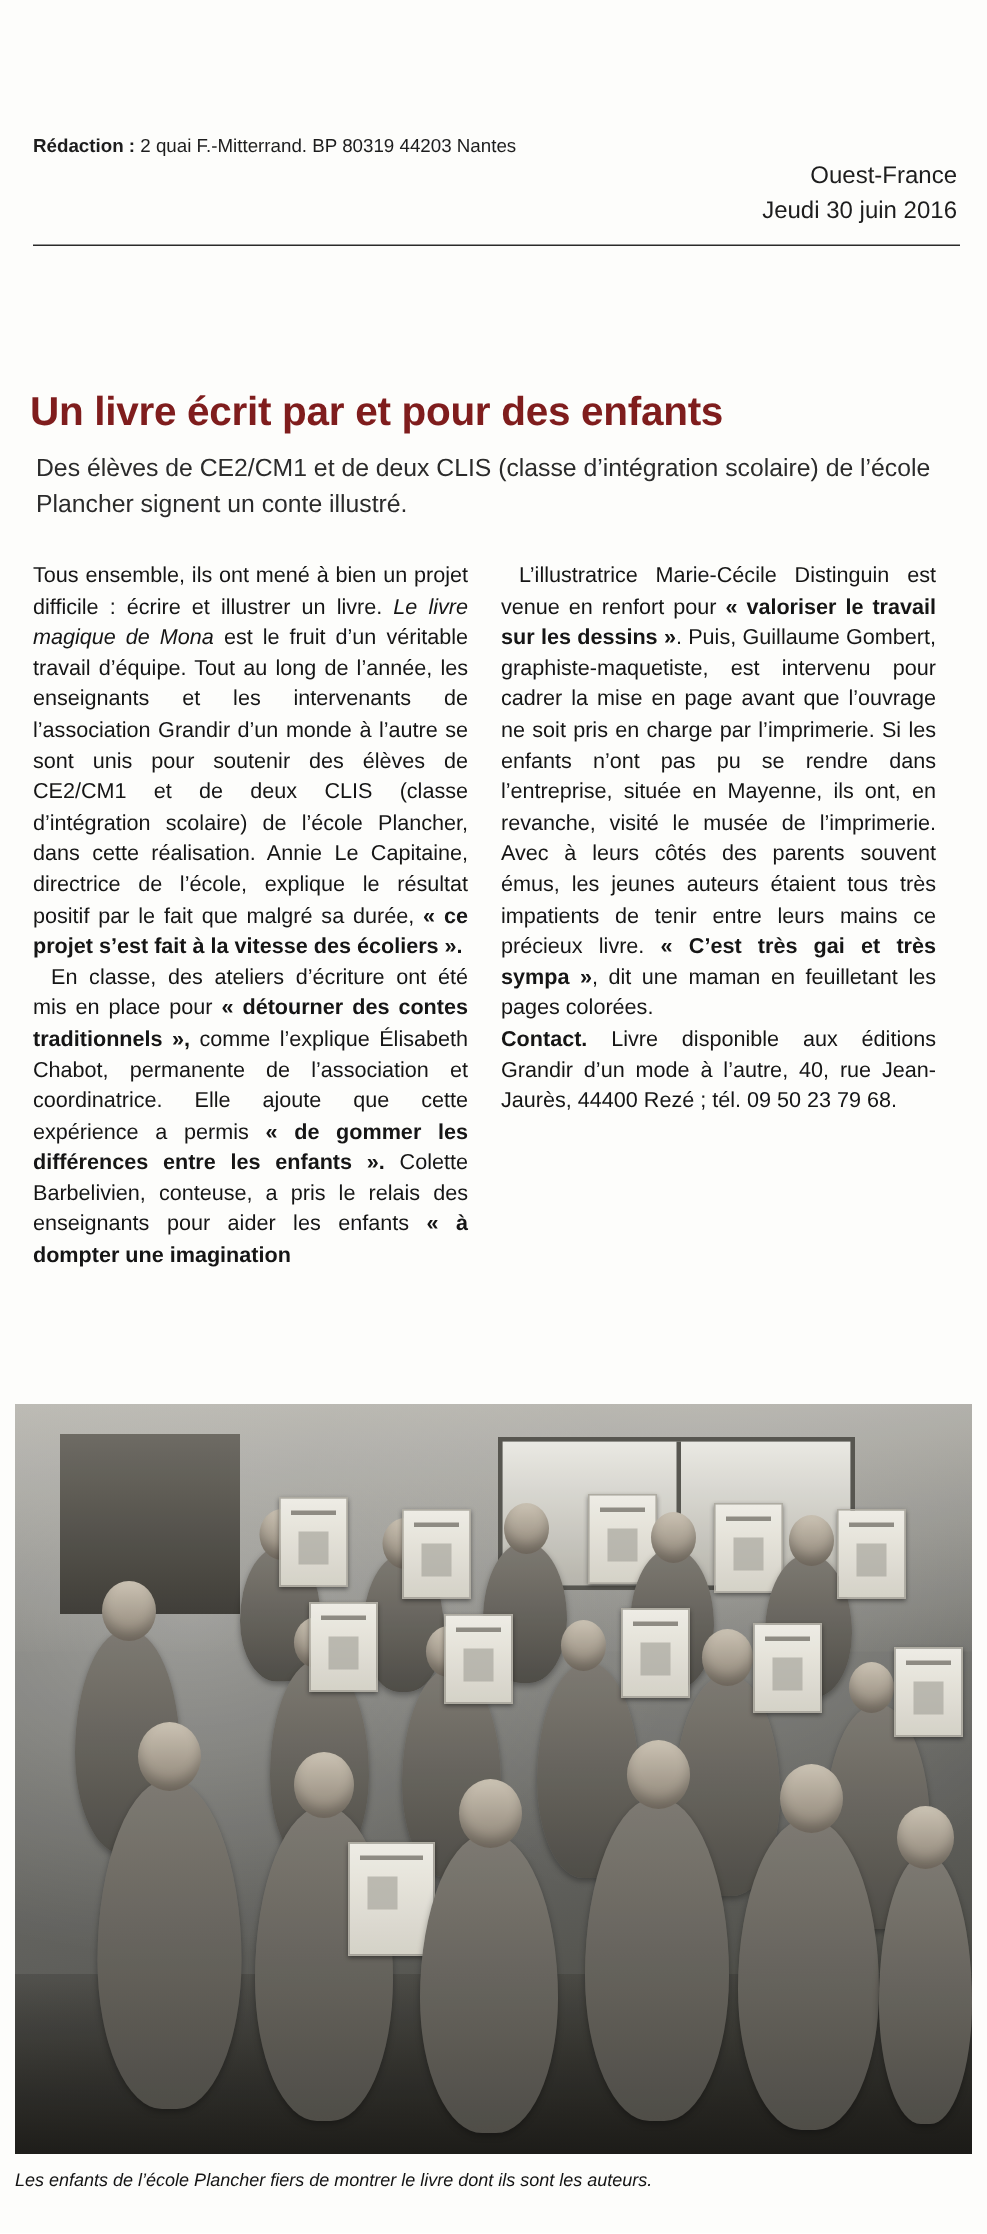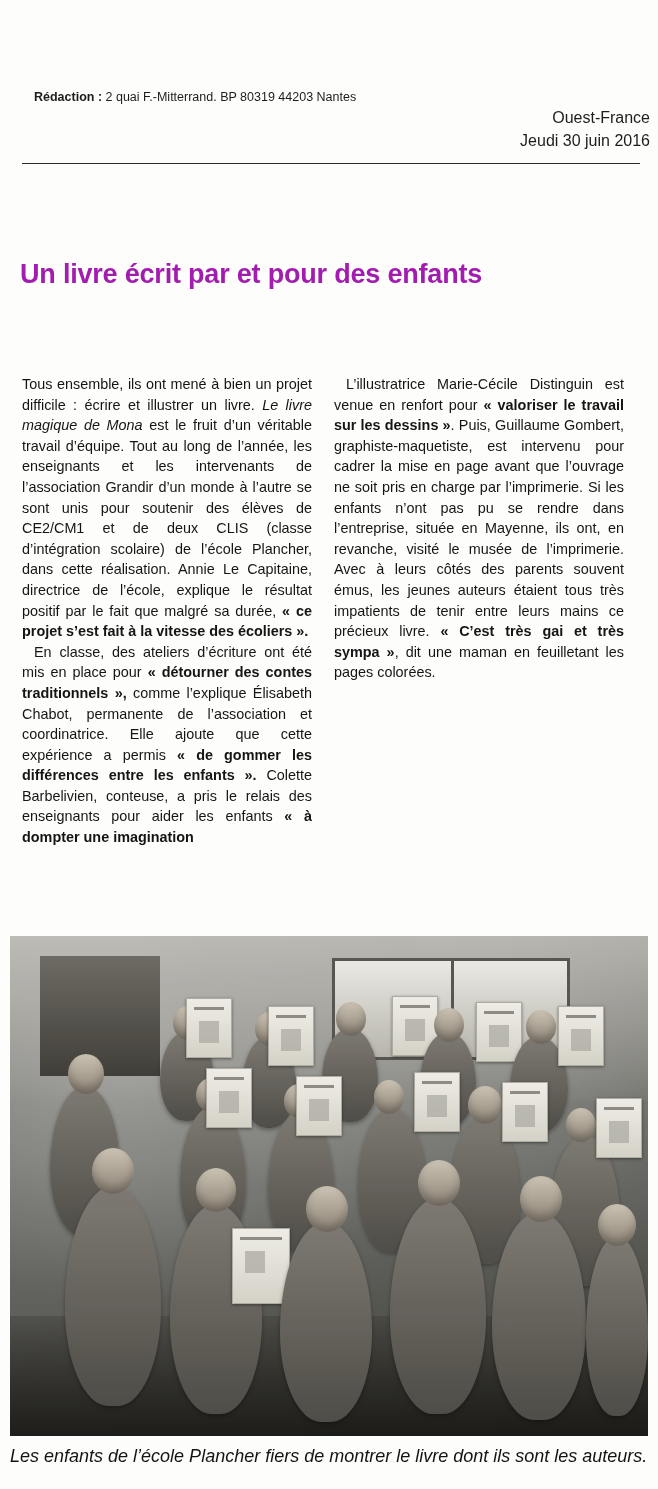--- a/index.html
+++ b/index.html
@@ -22,21 +22,20 @@
   }
   
   .masthead {
     position: absolute;
     left: 22px;
     top: 88px;
     width: 616px;
     display: flex;
     justify-content: space-between;
     align-items: flex-start;
-    margin-left: 12px;
   }
   .masthead-left {
     font-size: 12.5px;
     line-height: 18px;
     color: #1d1d1d;
   }
   .masthead-left .lbl { font-weight: bold; }
   .masthead-right {
     text-align: right;
     font-size: 16px;
@@ -54,21 +53,21 @@
   }
   
   .headline {
     position: absolute;
     left: 20px;
     top: 258px;
     width: 620px;
     font-size: 27px;
     font-weight: bold;
     letter-spacing: -0.2px;
-    color: #a21caf;
+    color: #7f1d1d;
     line-height: 32px;
   }
   .standfirst {
     position: absolute;
     left: 24px;
     top: 300px;
     width: 600px;
     font-size: 16.5px;
     line-height: 24px;
     color: #2b2b2b;
@@ -172,21 +171,21 @@
     background:#9b9view;
     background:#a6a49b;
     opacity:.65;
   }
   
   .caption {
     position: absolute;
     left: 10px;
     top: 1446px;
     width: 638px;
-    font-size: 18px;
+    font-size: 12px;
     font-style: italic;
     color: #141414;
   }
 </style>
 </head>
 <body>
 
 <div class="page">
 
   <div class="masthead">
@@ -197,36 +196,40 @@
     </div>
     <div class="masthead-right">
       <div>Ouest-France</div>
       <div>Jeudi 30 juin 2016</div>
     </div>
   </div>
 
   <div class="rule"></div>
 
   <div class="headline">Un livre écrit par et pour des enfants</div>
+  <div class="standfirst">Des élèves de CE2/CM1 et de deux CLIS (classe d’intégration scolaire) de l’école Plancher signent un conte illustré.</div>
 
   <div class="columns">
 
     <div class="col">
       <p>
         <span>Tous ensemble, ils ont mené à bien un projet difficile : écrire et illustrer un livre. </span><i>Le livre magique de Mona</i><span> est le fruit d’un véritable travail d’équipe. Tout au long de l’année, les enseignants et les intervenants de l’association Grandir d’un monde à l’autre se sont unis pour soutenir des élèves de CE2/CM1 et de deux CLIS (classe d’intégration scolaire) de l’école Plancher, dans cette réalisation. Annie Le Capitaine, directrice de l’école, explique le résultat positif par le fait que malgré sa durée, </span><b>« ce projet s’est fait à la vitesse des écoliers ».</b>
       </p>
       <p class="indent">
         <span>En classe, des ateliers d’écriture ont été mis en place pour </span><b>« détourner des contes traditionnels »,</b><span> comme l’explique Élisabeth Chabot, permanente de l’association et coordinatrice. Elle ajoute que cette expérience a permis </span><b>« de gommer les différences entre les enfants ».</b><span> Colette Barbelivien, conteuse, a pris le relais des enseignants pour aider les enfants </span><b>« à dompter une imagination</b>
       </p>
     </div>
 
     <div class="col">
       <p class="indent">
         <span>L’illustratrice Marie-Cécile Distinguin est venue en renfort pour </span><b>« valoriser le travail sur les dessins »</b><span>. Puis, Guillaume Gombert, graphiste-maquetiste, est intervenu pour cadrer la mise en page avant que l’ouvrage ne soit pris en charge par l’imprimerie. Si les enfants n’ont pas pu se rendre dans l’entreprise, située en Mayenne, ils ont, en revanche, visité le musée de l’imprimerie. Avec à leurs côtés des parents souvent émus, les jeunes auteurs étaient tous très impatients de tenir entre leurs mains ce précieux livre. </span><b>« C’est très gai et très sympa »</b><span>, dit une maman en feuilletant les pages colorées.</span>
       </p>
+      <p class="contact">
+        <b>Contact.</b><span> Livre disponible aux éditions Grandir d’un mode à l’autre, 40, rue Jean-Jaurès, 44400 Rezé ; tél. 09 50 23 79 68.</span>
+      </p>
     </div>
   </div>
 
   <div class="photo">
     <div class="wall"></div>
     <div class="doorway"></div>
     <div class="window"></div>
     <div class="floor"></div>
 
     <div class="kid" style="left:150px; top:95px; width:54px; height:90px;"></div>

